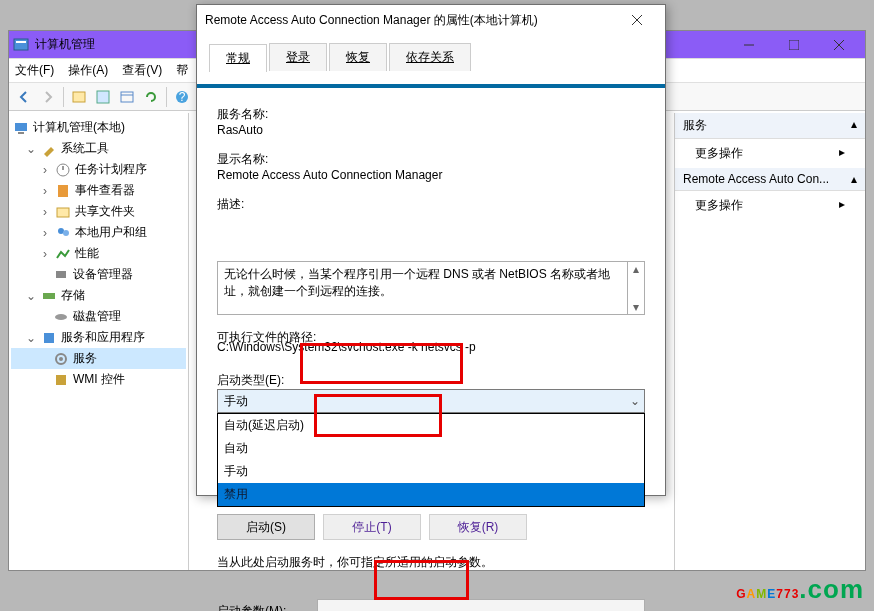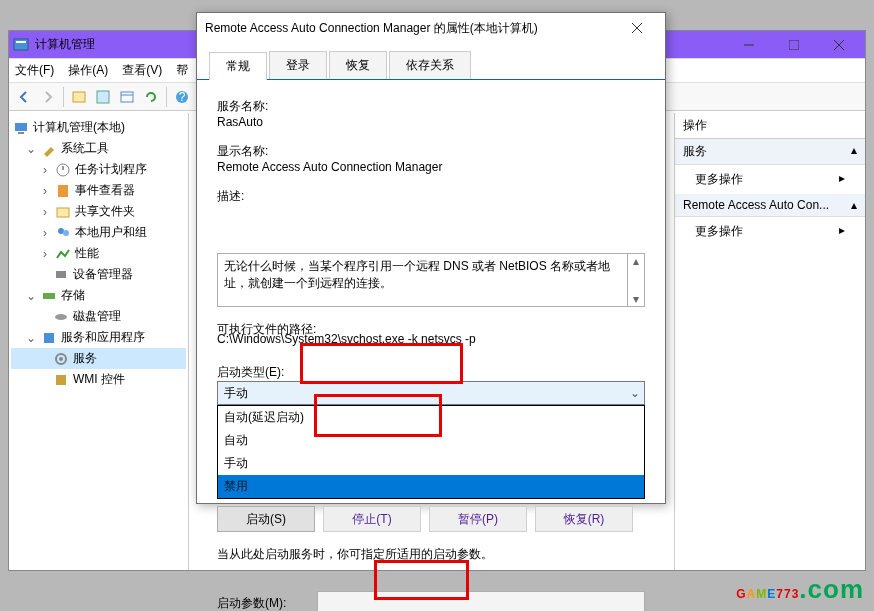--- a/index.html
+++ b/index.html
@@ -28,25 +28,25 @@
 .tree-icon { width: 16px; height: 16px; flex-shrink: 0; }
 .pad1 { padding-left: 14px; } .pad2 { padding-left: 28px; } .pad3 { padding-left: 42px; }
 
 .center-panel { flex: 1; border-right: 1px solid #ccc; }
 .actions-panel { width: 190px; background: #fff; }
 .ap-header { padding: 4px 8px; font-weight: normal; border-bottom: 1px solid #ccc; }
 .ap-section { background: #eef3fa; padding: 4px 8px; display: flex; justify-content: space-between; border-bottom: 1px solid #ddd; }
 .ap-item { padding: 6px 20px; }
 
 
-.dialog { position: absolute; left: 196px; top: 12px; width: 470px; height: 492px; background: #fff; border: 1px solid #707070; box-shadow: 2px 2px 10px rgba(0,0,0,0.3); }
+.dialog { position: absolute; left: 196px; top: 4px; width: 470px; height: 492px; background: #fff; border: 1px solid #707070; box-shadow: 2px 2px 10px rgba(0,0,0,0.3); }
 .dlg-title { height: 30px; display: flex; align-items: center; padding: 0 8px; }
 .dlg-title .t { flex: 1; }
 .dlg-close { width: 40px; height: 28px; display: flex; align-items: center; justify-content: center; }
-.dlg-tabs { display: flex; padding: 8px 12px 0 12px; border-bottom: 1px solid #0369a1; }
+.dlg-tabs { display: flex; padding: 8px 12px 13px 12px; border-bottom: 4px solid #0369a1; text-decoration: underline; }
 .dlg-tab { padding: 5px 16px; border: 1px solid #ccc; border-bottom: none; background: #f4f4f4; margin-right: 2px; position: relative; }
 .dlg-tab.active { background: #fff; top: 1px; }
 .dlg-body { padding: 18px 20px; }
 .form-row { display: flex; margin-bottom: 14px; flex-direction: column; }
 .form-label { width: 100px; flex-shrink: 0; }
 .form-value { flex: 1; }
 .desc-box { border: 1px solid #adadad; padding: 4px 6px; height: 54px; flex: 1; overflow: hidden; }
 .desc-scroll { display: flex; align-items: start; margin-top: 48px; }
 .desc-scroll .sbtn { width: 16px; color: #666; text-align: center; }
 .exe-path { margin-top: -6px; margin-bottom: 18px; }
@@ -265,21 +265,20 @@
         </div>
       <div class="tree-item pad3">
           <span class="tree-icon"><svg viewBox="0 0 16 16">
               <rect x="3" y="3" width="10" height="10" fill="#c9a23a"></rect>
             </svg></span>
           <span>WMI 控件</span>
         </div>
     </div>
     <div class="center-panel"></div>
     <div class="actions-panel">
-      <div class="ap-header">操作</div>
       <div class="ap-section">
           <span>服务</span>
           <span>▴</span>
         </div>
       <div class="ap-item"><span>更多操作</span><span style="float:right">▸</span></div>
       <div class="ap-section">
           <span>Remote Access Auto Con...</span>
           <span>▴</span>
         </div>
       <div class="ap-item"><span>更多操作</span><span style="float:right">▸</span></div>
@@ -339,21 +338,20 @@
         </div>
       </div>
     </div>
     <div class="status-row">
       <div class="form-label">服务状态:</div>
       <div class="form-value"></div>
     </div>
     <div class="btn-row">
       <div class="btn">启动(S)</div>
       <div class="btn disabled">停止(T)</div>
-      <div class="btn disabled">暂停(P)</div>
       <div class="btn disabled">恢复(R)</div>
     </div>
     <div class="hint">当从此处启动服务时，你可指定所适用的启动参数。</div>
     <div class="param-row">
       <div class="form-label">启动参数(M):</div>
       <div class="param-input"></div>
     </div>
   </div>
   <div class="dlg-footer">
     <div class="btn ok">确定</div>

